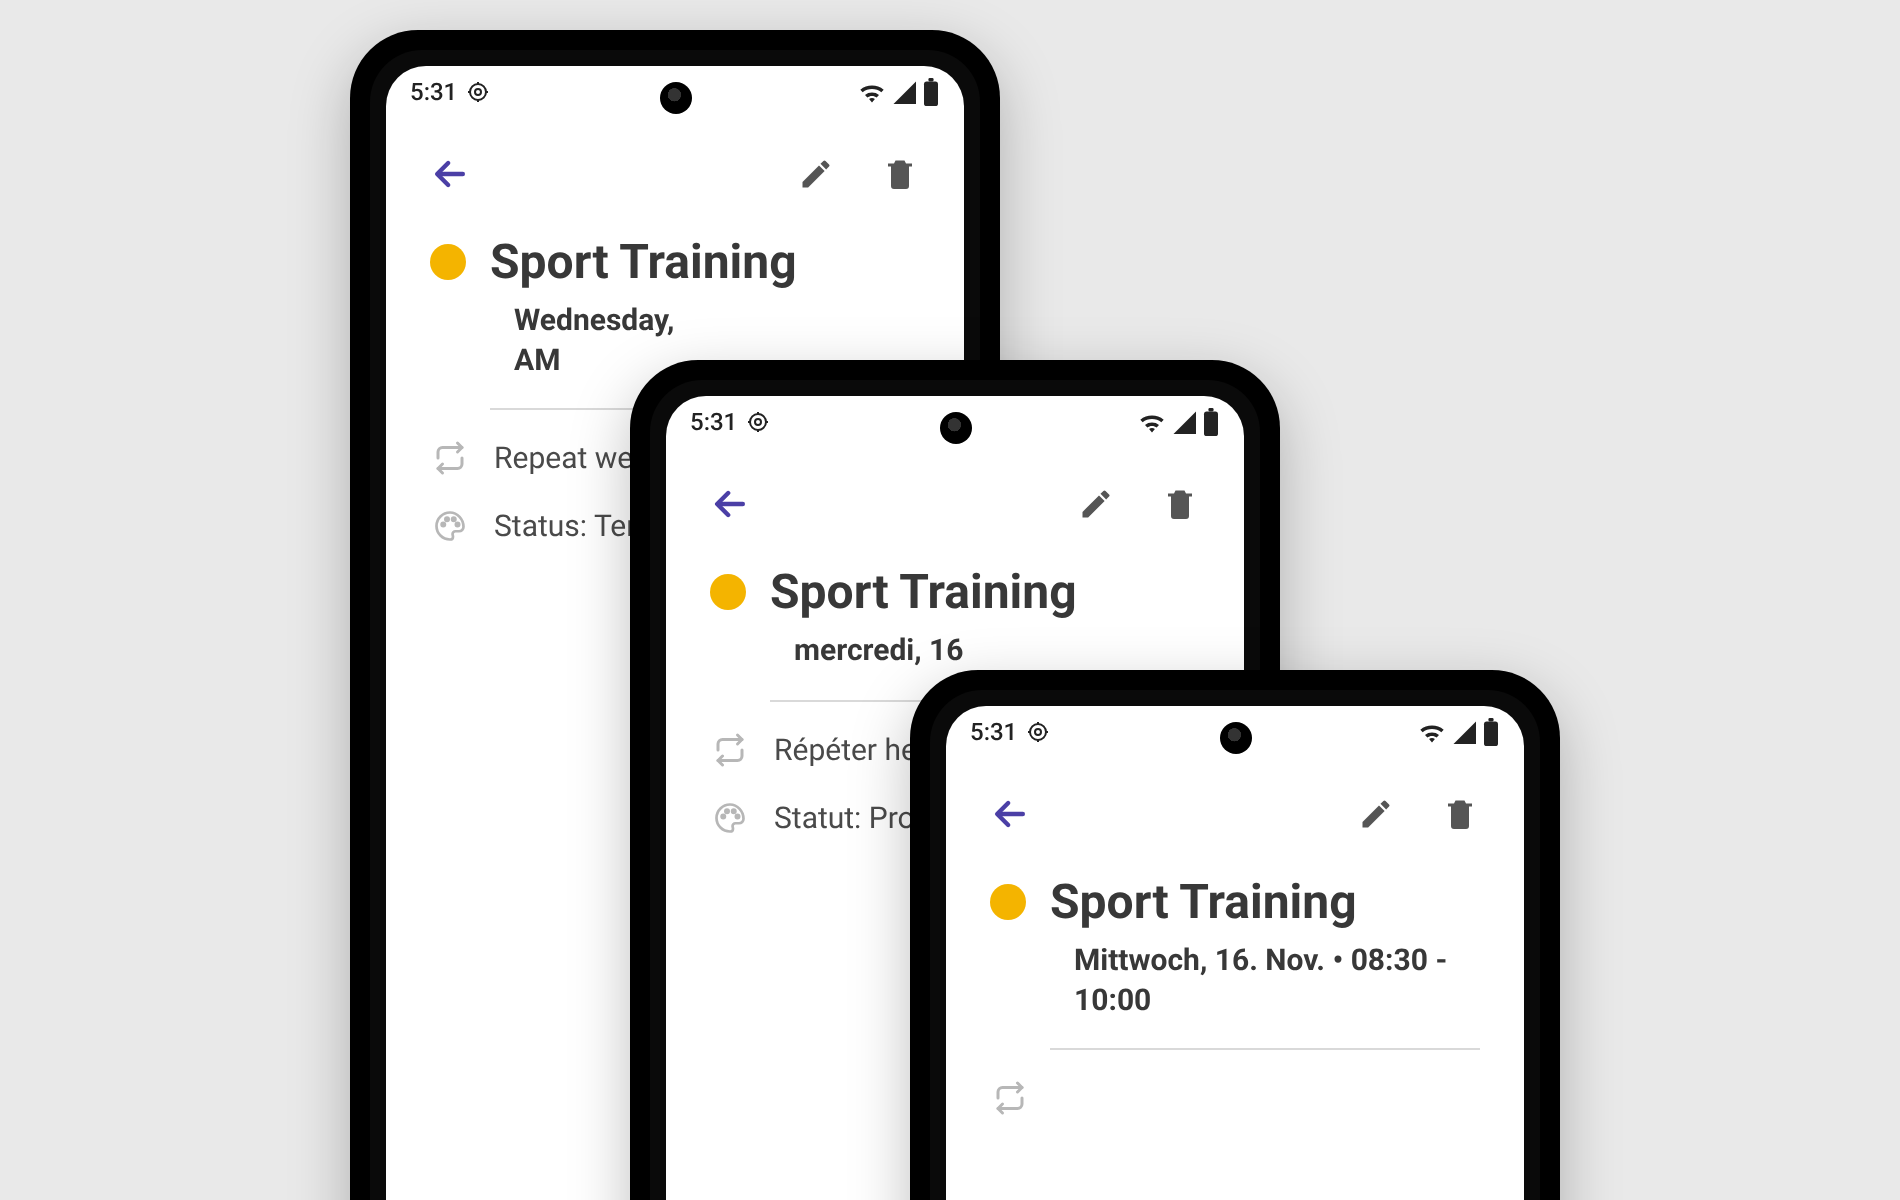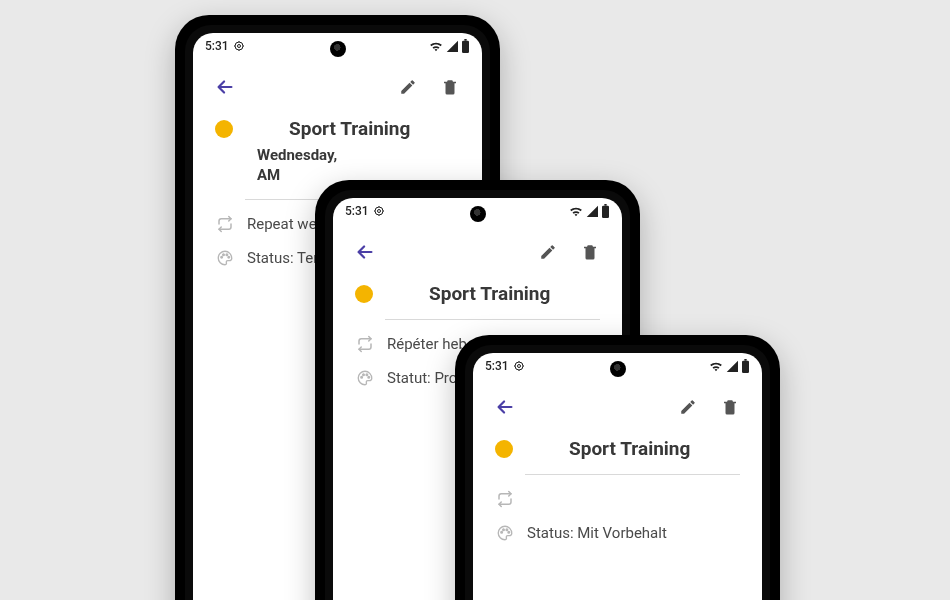--- a/index.html
+++ b/index.html
@@ -80,24 +80,23 @@
   .iconbtn.back { color: #4b3fa6; }
   .iconbtn + .iconbtn { margin-left: 14px; }
   
   .content { padding: 12px 22px 0 22px; }
   .title-row { display: flex; align-items: center; gap: 12px; }
   .dot {
     width: 18px; height: 18px; border-radius: 50%;
     flex: 0 0 18px;
   }
   .title {
-    font-size: 19px;
+    font-size: 24px;
     font-weight: 700;
     color: #383838;
-    margin-left: 44px;
   }
   .datetime {
     margin-left: 42px;
     margin-top: 6px;
     font-size: 15px;
     font-weight: 700;
     color: #383838;
     line-height: 1.3;
   }
   .hr {
@@ -264,20 +263,21 @@
               <svg width="18" height="18" viewBox="0 0 24 24" fill="currentColor">
                 <path d="M6 7h12v13a2 2 0 0 1-2 2H8a2 2 0 0 1-2-2V7zm3-4h6l1 2h4v2H4V5h4l1-2z"></path>
               </svg>
             </div>
           </div>
           <div class="content">
             <div class="title-row">
               <div class="dot" style="background:#f4b400"></div>
               <div class="title">Sport Training</div>
             </div>
+            <div class="datetime">mercredi, 16</div>
             <hr class="hr">
             <div class="row">
               <span class="glyph">
                 <svg width="18" height="18" viewBox="0 0 24 24" fill="none" stroke="currentColor" stroke-width="2" stroke-linecap="round" stroke-linejoin="round">
                   <path d="M17 2l3 3-3 3"></path>
                   <path d="M4 12V8a3 3 0 0 1 3-3h13"></path>
                   <path d="M7 22l-3-3 3-3"></path>
                   <path d="M20 12v4a3 3 0 0 1-3 3H4"></path>
                 </svg>
               </span>
@@ -352,40 +352,29 @@
               <svg width="18" height="18" viewBox="0 0 24 24" fill="currentColor">
                 <path d="M6 7h12v13a2 2 0 0 1-2 2H8a2 2 0 0 1-2-2V7zm3-4h6l1 2h4v2H4V5h4l1-2z"></path>
               </svg>
             </div>
           </div>
           <div class="content">
             <div class="title-row">
               <div class="dot" style="background:#f4b400"></div>
               <div class="title">Sport Training</div>
             </div>
+            <div class="datetime">Mittwoch, 16. Nov. • 08:30 - 10:00</div>
             <hr class="hr">
             <div class="row">
               <span class="glyph">
                 <svg width="18" height="18" viewBox="0 0 24 24" fill="none" stroke="currentColor" stroke-width="2" stroke-linecap="round" stroke-linejoin="round">
                   <path d="M17 2l3 3-3 3"></path>
                   <path d="M4 12V8a3 3 0 0 1 3-3h13"></path>
                   <path d="M7 22l-3-3 3-3"></path>
                   <path d="M20 12v4a3 3 0 0 1-3 3H4"></path>
                 </svg>
               </span>
-            </div>
-            <div class="row">
-              <span class="glyph">
-                <svg width="18" height="18" viewBox="0 0 24 24" fill="none" stroke="currentColor" stroke-width="1.8">
-                  <path d="M12 3a9 9 0 1 0 0 18c1.4 0 2-.9 2-1.9 0-.6-.3-1.1-.3-1.7 0-1 .8-1.9 1.9-1.9H18a3 3 0 0 0 3-3c0-5-4-9.5-9-9.5z"></path>
-                  <circle cx="7.5" cy="11" r="1.1" fill="currentColor"></circle>
-                  <circle cx="10" cy="7.5" r="1.1" fill="currentColor"></circle>
-                  <circle cx="14.5" cy="7.5" r="1.1" fill="currentColor"></circle>
-                  <circle cx="17" cy="11" r="1.1" fill="currentColor"></circle>
-                </svg>
-              </span>
-              <span class="label">Status: Mit Vorbehalt</span>
             </div>
           </div>
         </div>
       </div>
     </div>
   </div>
 
 </body></html>

